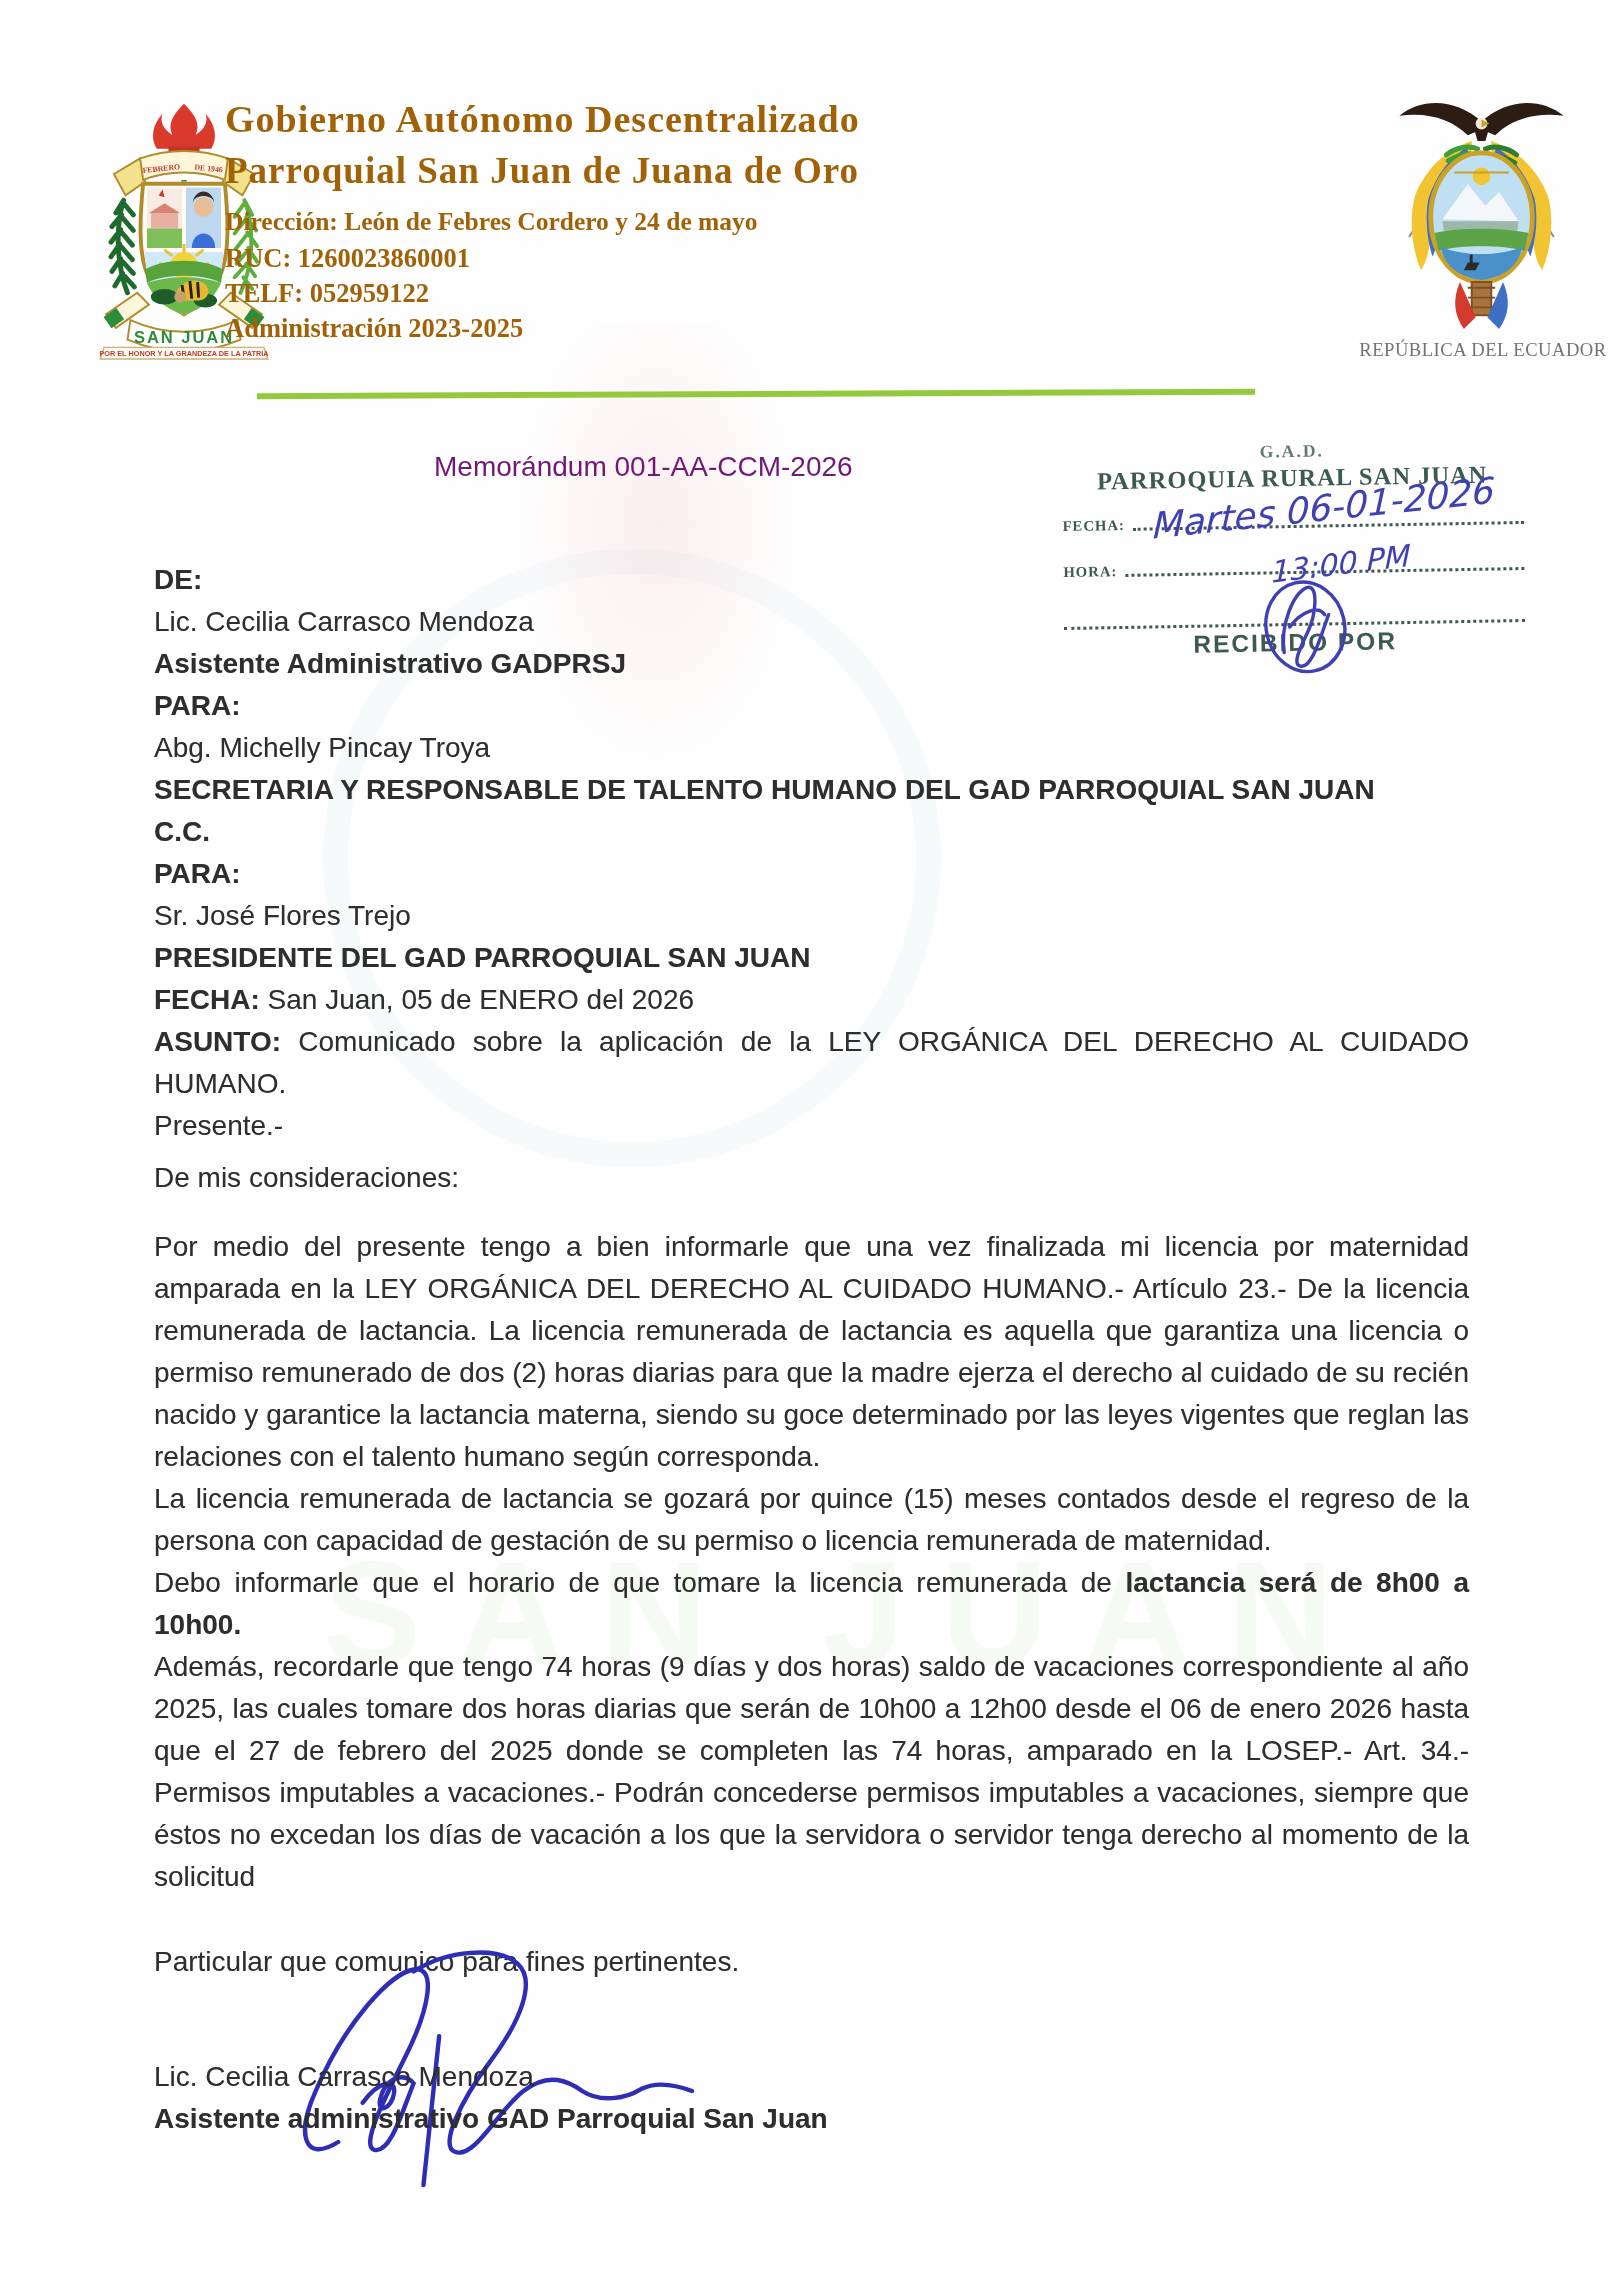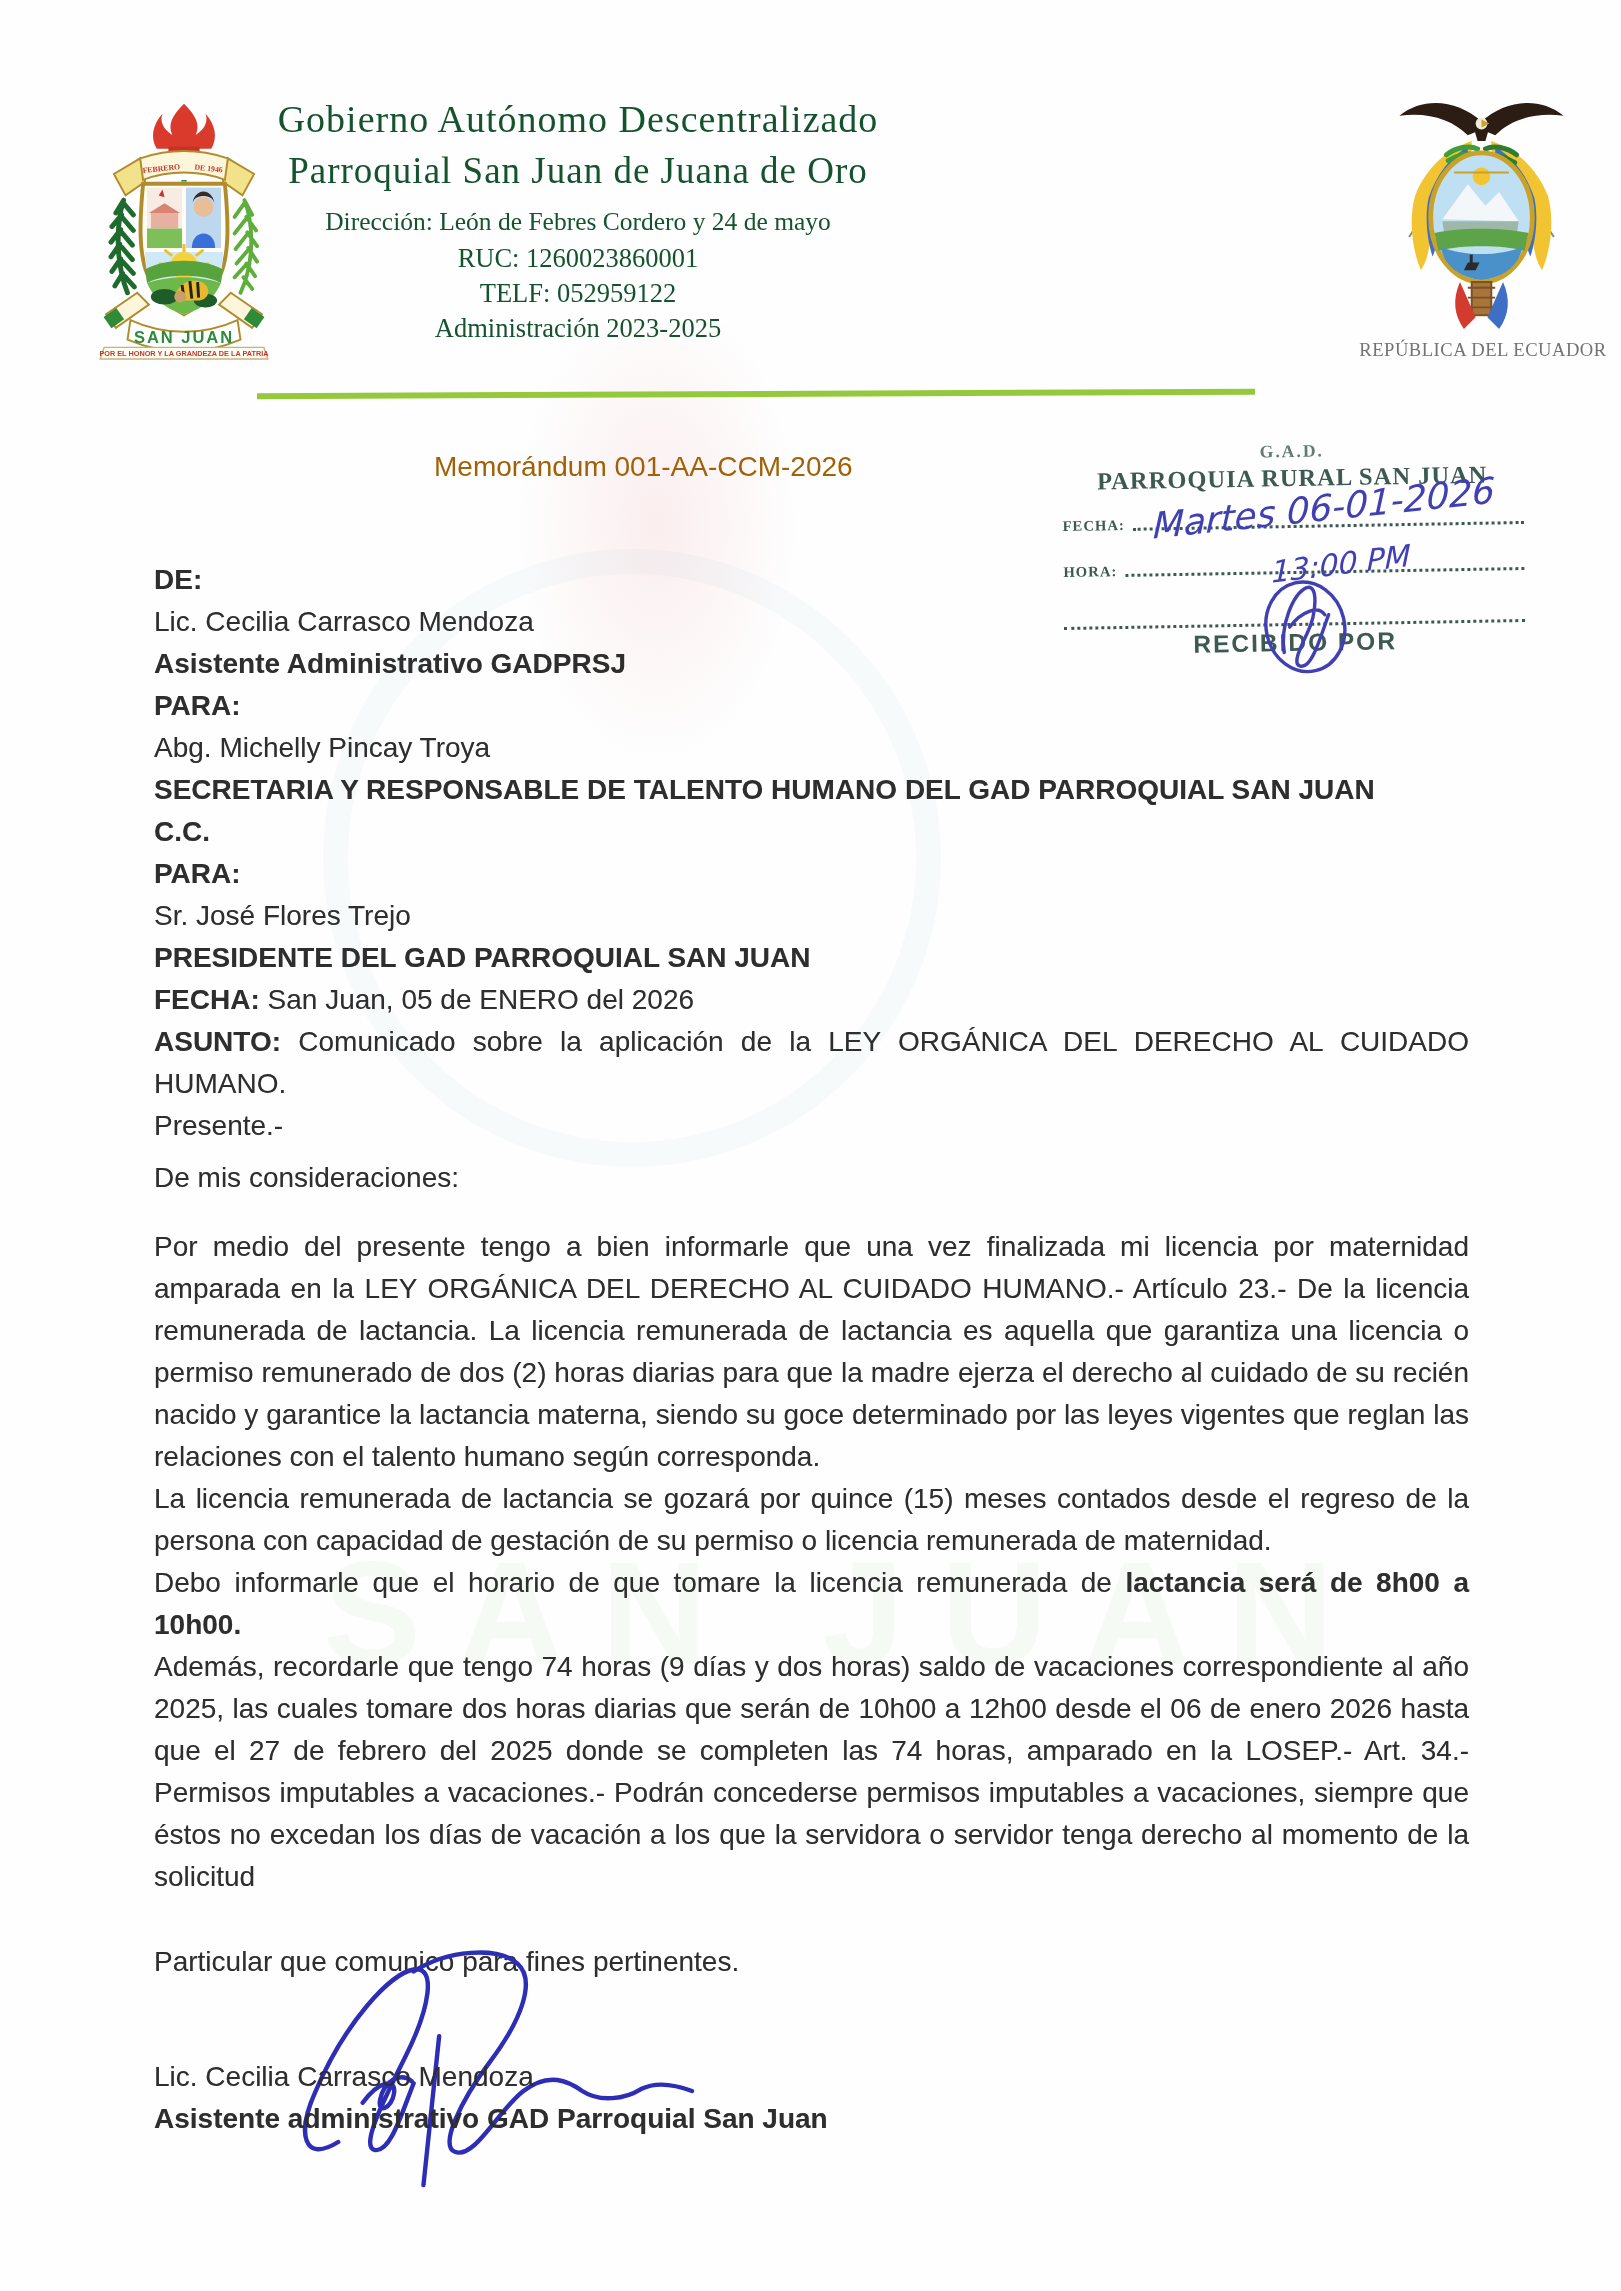--- a/index.html
+++ b/index.html
@@ -7,24 +7,24 @@
     position:relative;
     width:1621px;height:2292px;
     background:#fefefe;
     overflow:hidden;
     font-family:"Liberation Sans", sans-serif;
     color:#2e2e2e;
   }
   
   .hdr-text{
     position:absolute;left:225px;top:94px;width:706px;
-    text-align:center;
+    text-align:left;
     font-family:"Liberation Serif", serif;
-    font-weight:normal;
-    color:#14532d;
+    font-weight:bold;
+    color:#a16207;
   }
   .hdr-l1{font-size:38px;line-height:51px;letter-spacing:1px;}
   .hdr-l2{font-size:37px;line-height:51px;letter-spacing:1px;}
   .hdr-l3{font-size:25.5px;line-height:39px;margin-top:5.9px;}
   .hdr-l4,.hdr-l5,.hdr-l6{font-size:26.5px;line-height:35px;}
   .green-rule{
     position:absolute;left:257px;top:391px;width:998px;height:5.9px;
     background:#95c93d;transform:rotate(-0.25deg);
   }
   .emblem-caption{
@@ -47,21 +47,21 @@
   }
   .wm-text{
     position:absolute;left:323px;top:1529px;
     font-size:147px;font-weight:bold;letter-spacing:37px;
     color:rgba(120,190,90,0.06);white-space:nowrap;
   }
 
   
   .memo-number{
     position:absolute;left:434px;top:451px;
-    font-size:28px;color:#a16207;
+    font-size:28px;color:#701a75;
   }
 
   
   .stamp{
     position:absolute;left:1063px;top:441px;width:461px;
     transform:rotate(-1deg);
     color:#3c5a52;
   }
   .stamp-gad{
     text-align:center;font-family:"Liberation Serif", serif;

